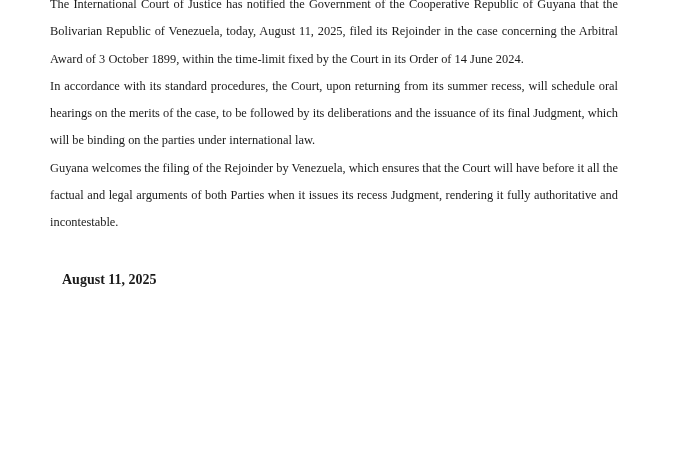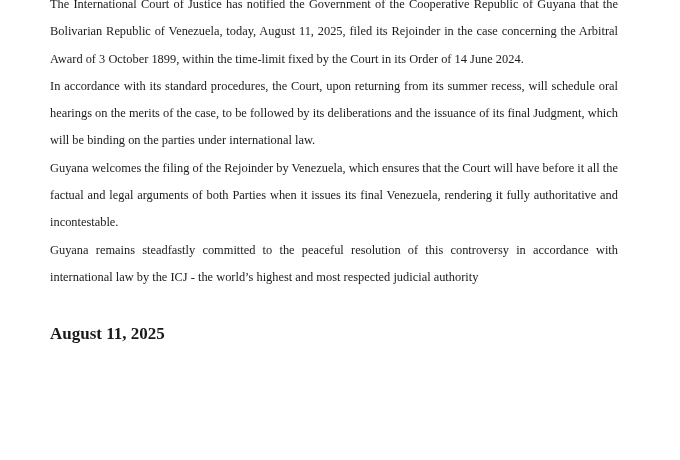--- a/index.html
+++ b/index.html
@@ -22,29 +22,28 @@
       width: 568px;
     }
     .para {
       margin: 0;
       font-size: 12.4px;
       line-height: 27.3px;
       text-align: justify;
       text-align-last: left;
     }
     .date {
-      margin: 0;
+      margin: 12px;
       margin-top: 29px;
-      font-size: 17px;
+      font-size: 14px;
       line-height: 27px;
       font-weight: bold;
     }
   </style>
 </head>
 <body>
 
 <div class="page">
   <p class="para">The International Court of Justice has notified the Government of the Cooperative Republic of Guyana that the Bolivarian Republic of Venezuela, today, August 11, 2025, filed its Rejoinder in the case concerning the Arbitral Award of 3 October 1899, within the time-limit fixed by the Court in its Order of 14 June 2024.</p>
   <p class="para">In accordance with its standard procedures, the Court, upon returning from its summer recess, will schedule oral hearings on the merits of the case, to be followed by its deliberations and the issuance of its final Judgment, which will be binding on the parties under international law.</p>
-  <p class="para">Guyana welcomes the filing of the Rejoinder by Venezuela, which ensures that the Court will have before it all the factual and legal arguments of both Parties when it issues its final Venezuela, rendering it fully authoritative and incontestable.</p>
-  <p class="para">Guyana remains steadfastly committed to the peaceful resolution of this controversy in accordance with international law by the ICJ - the world’s highest and most respected judicial authority</p>
+  <p class="para">Guyana welcomes the filing of the Rejoinder by Venezuela, which ensures that the Court will have before it all the factual and legal arguments of both Parties when it issues its recess Judgment, rendering it fully authoritative and incontestable.</p>
   <p class="date">August 11, 2025</p>
 </div>
 
 </body></html>

